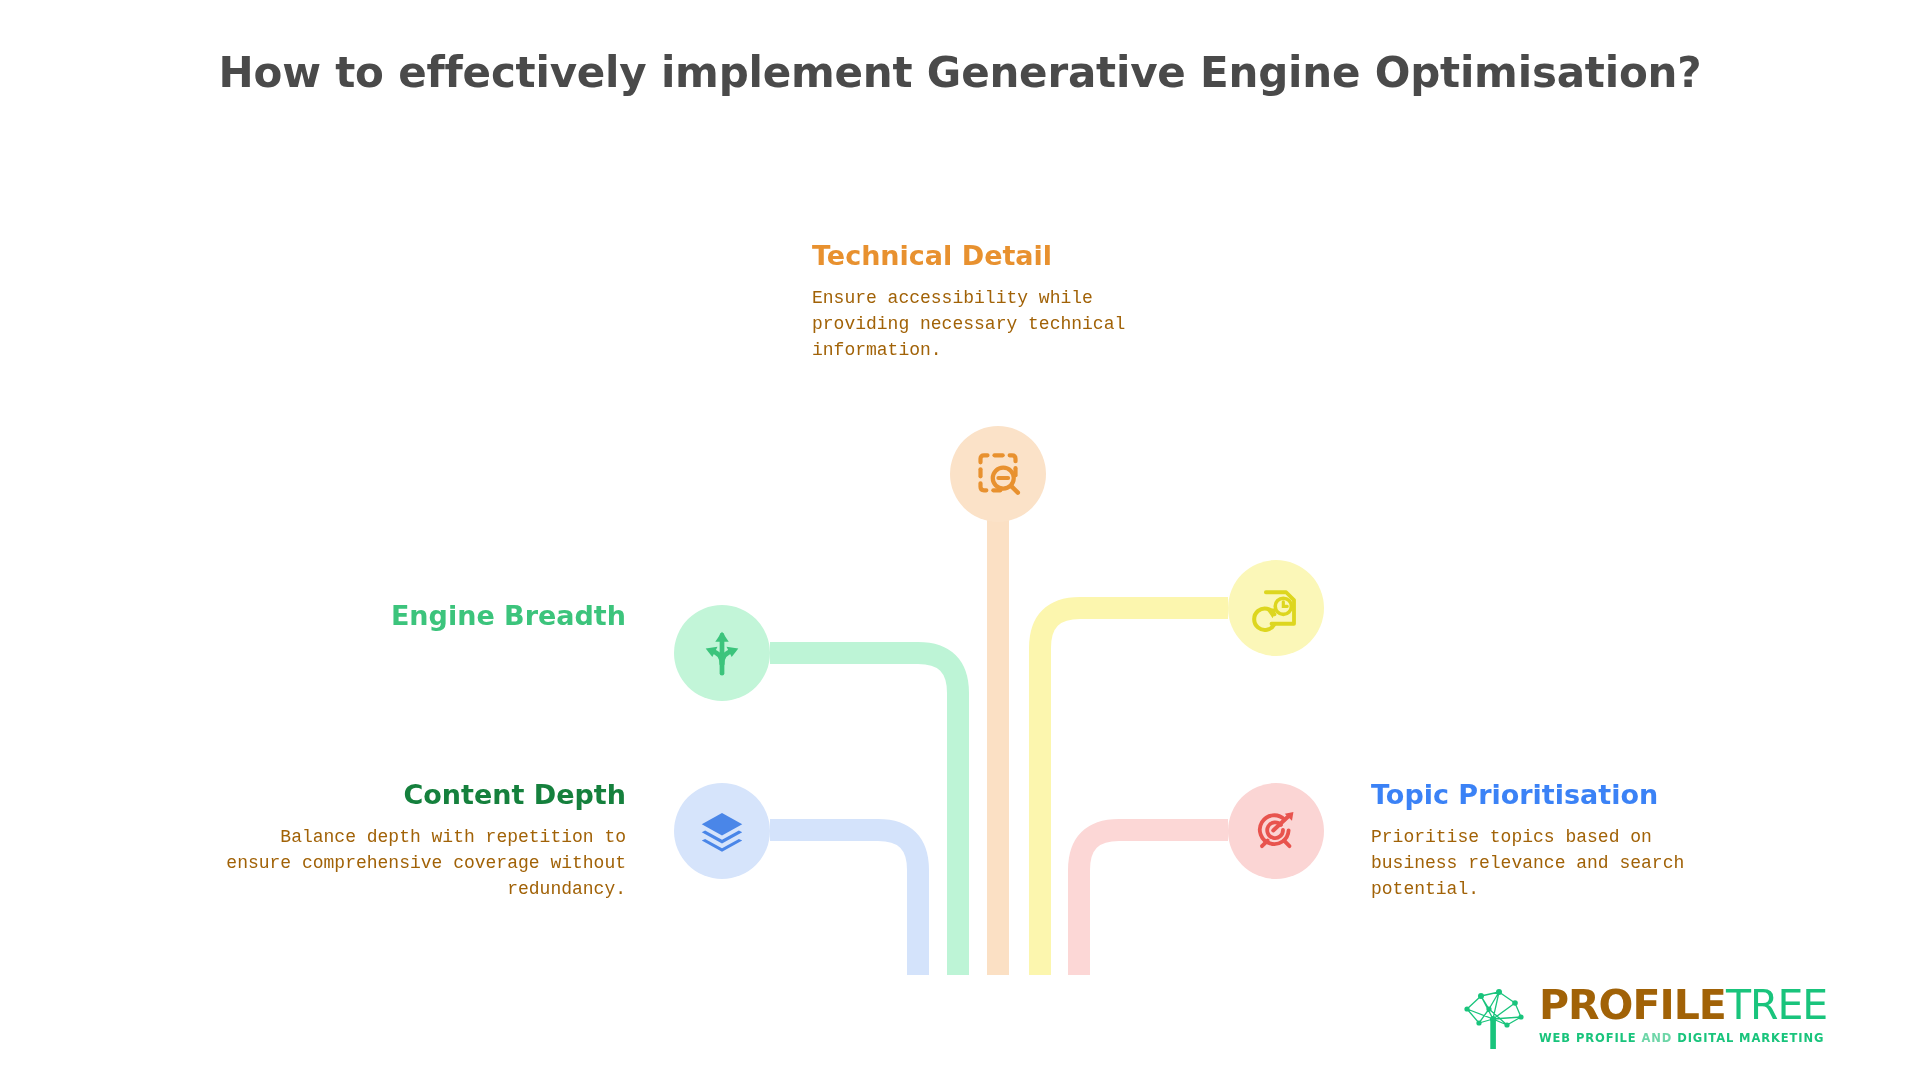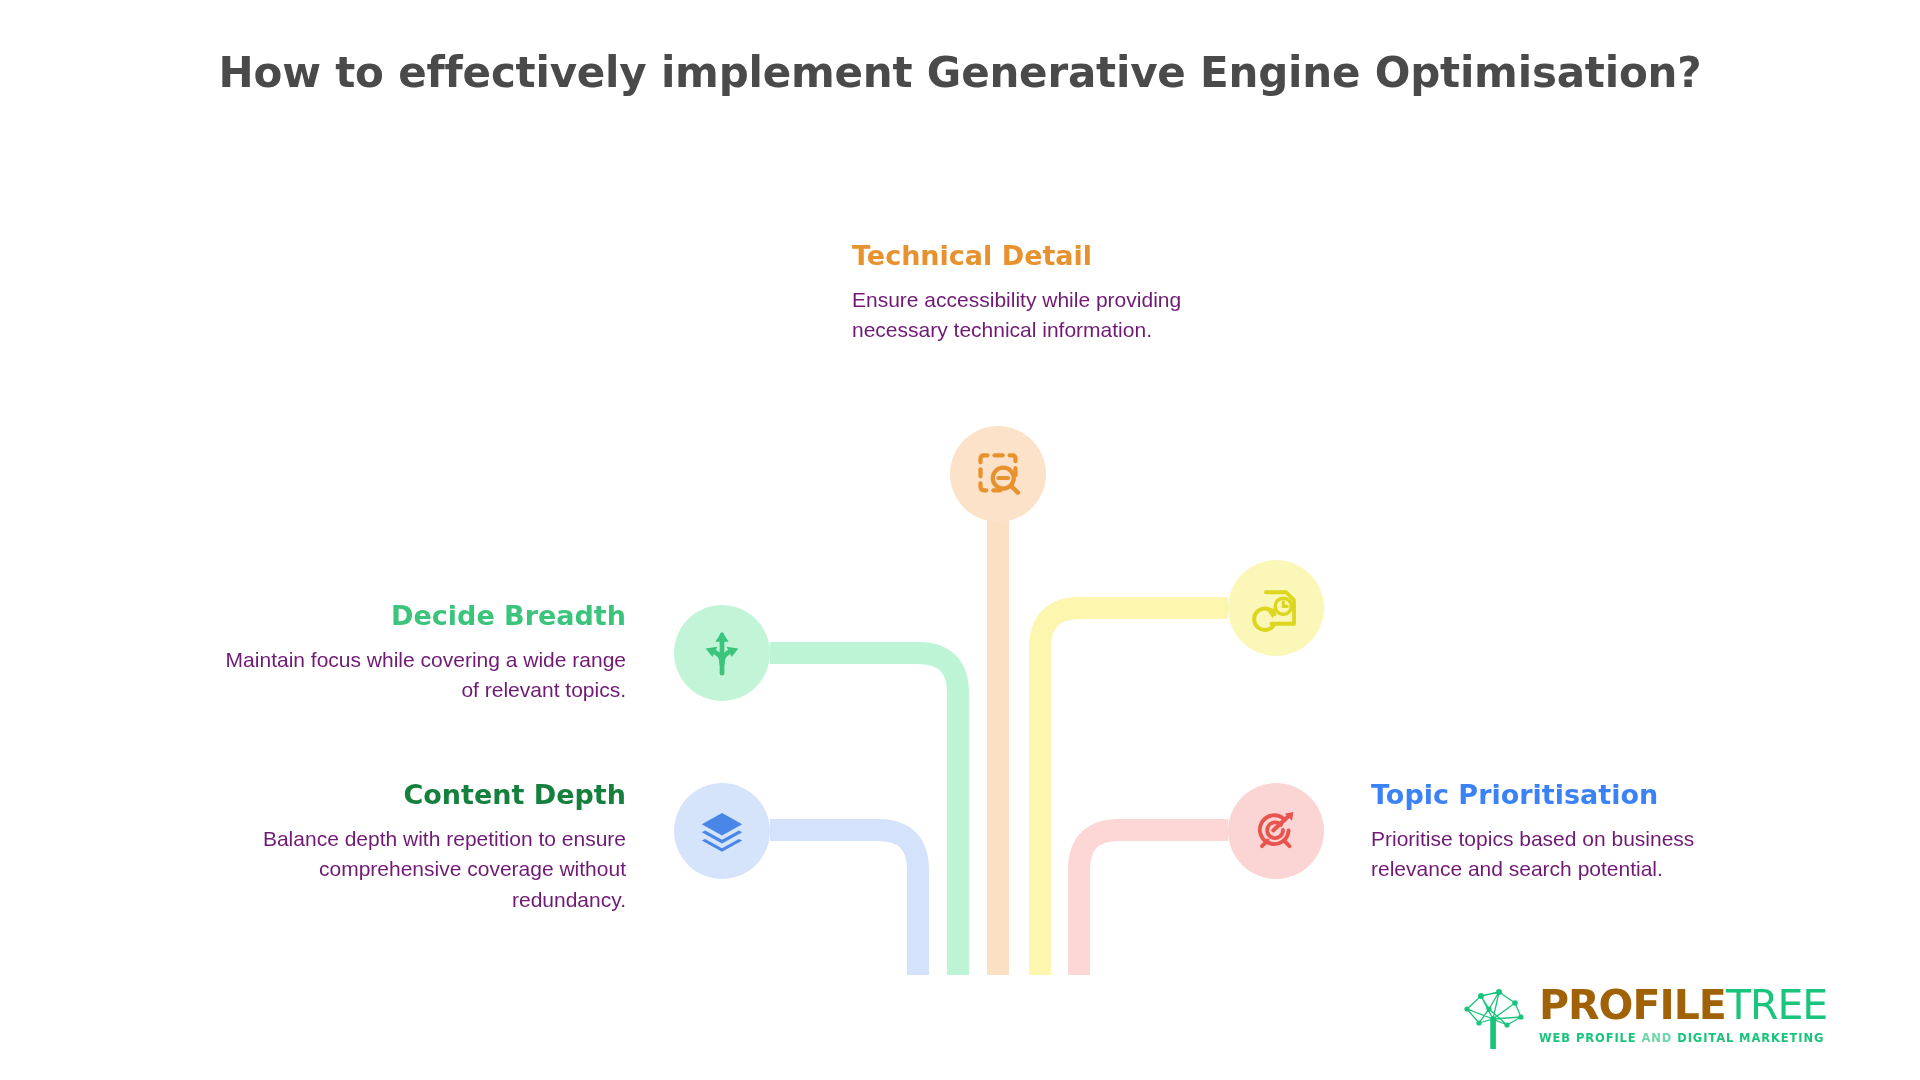--- a/index.html
+++ b/index.html
@@ -52,24 +52,24 @@
   .node-text{ position:absolute; }
   .node-heading{
     font-family:"DejaVu Sans", sans-serif;
     font-size:27px;
     font-weight:bold;
     line-height:1.15;
     margin-bottom:14px;
     white-space:nowrap;
   }
   .node-desc{
-    font-family:Liberation Sans, sans-serif;
-    font-size:21px;
+    font-family:Liberation Mono, monospace;
+    font-size:18px;
     line-height:1.45;
-    color:#701a75;
+    color:#a16207;
   }
   .align-right{ text-align:right; }
   .align-left{ text-align:left; }
 
   
   #logo{
     position:absolute;
     left:1455px; top:975px;
     width:320px; height:80px;
     display:flex;
@@ -134,40 +134,39 @@
         <path d="M 9 20 V 26"></path>
         <path d="M 9 32 V 35 Q 9 38 12 38 H 14"></path>
         <path d="M 20 38 H 26"></path>
       </g>
 
       <circle cx="28.5" cy="27.5" r="9" fill="none" stroke="#e8912f" stroke-width="3.6"></circle>
       <path d="M 24.3 27.5 H 32.7" stroke="#e8912f" stroke-width="3.4" stroke-linecap="round"></path>
       <path d="M 35.2 34.2 L 41 40" stroke="#e8912f" stroke-width="3.8" stroke-linecap="round"></path>
     </svg>
   </div>
-  <div class="node-text align-left" style="left:812px; top:240px; width:380px;margin-left:40px;">
+  <div class="node-text align-left" style="left:812px; top:240px; width:380px;">
     <div class="node-heading" style="color:#e8912f;">Technical Detail</div>
     <div class="node-desc" style="width:370px;">Ensure accessibility while providing necessary technical information.</div>
   </div>
 
   <div class="node-icon" style="left:674px; top:605px; background:#c2f5d8;">
     <svg width="54" height="54" viewBox="0 0 48 48">
       <g fill="none" stroke="#3cc47c" stroke-width="4.2" stroke-linecap="round" stroke-linejoin="round">
         <path d="M 24 42 V 8"></path>
         <path d="M 24 34 Q 24 24 14 22"></path>
         <path d="M 24 34 Q 24 24 34 22"></path>
       </g>
       <path d="M 24 5 L 30 14 H 18 Z" fill="#3cc47c"></path>
       <path d="M 9.5 20 L 20 18.4 L 15.4 27.6 Z" fill="#3cc47c"></path>
       <path d="M 38.5 20 L 28 18.4 L 32.6 27.6 Z" fill="#3cc47c"></path>
     </svg>
   </div>
   <div class="node-text align-right" style="left:214px; top:600px; width:412px;">
-    <div class="node-heading" style="color:#3cc47c;">Decide Breadth</div>
-    <div class="node-desc">Maintain focus while covering a wide range of relevant topics.</div>
+    <div class="node-heading" style="color:#3cc47c;">Engine Breadth</div>
   </div>
 
   <div class="node-icon" style="left:674px; top:783px; background:#d6e4fb;">
     <svg width="54" height="54" viewBox="0 0 48 48">
       <path d="M 24 8 L 42 18 L 24 28 L 6 18 Z" fill="#4a86e8"></path>
       <path d="M 9 23.5 L 6 25 L 24 35 L 42 25 L 39 23.5 L 24 31.8 Z" fill="#4a86e8"></path>
       <path d="M 9 31 L 6 32.5 L 24 42.5 L 42 32.5 L 39 31 L 24 39.3 Z" fill="#4a86e8"></path>
     </svg>
   </div>
   <div class="node-text align-right" style="left:214px; top:779px; width:412px;">

